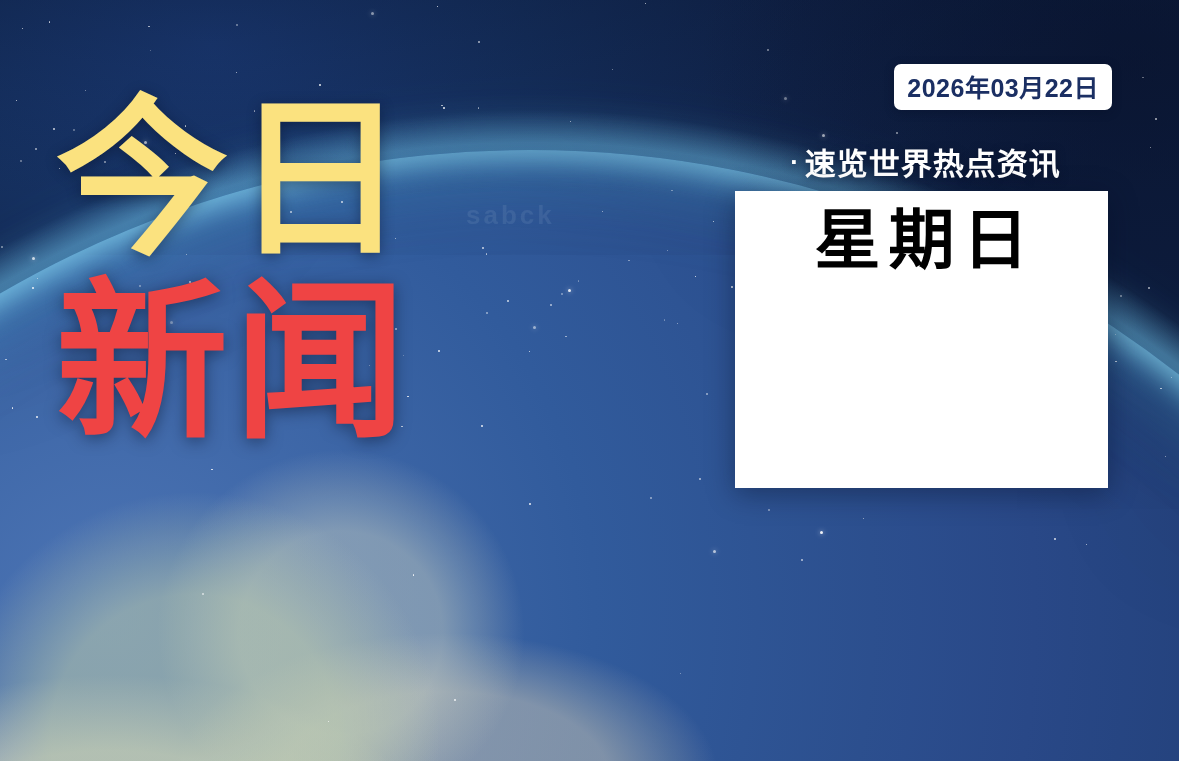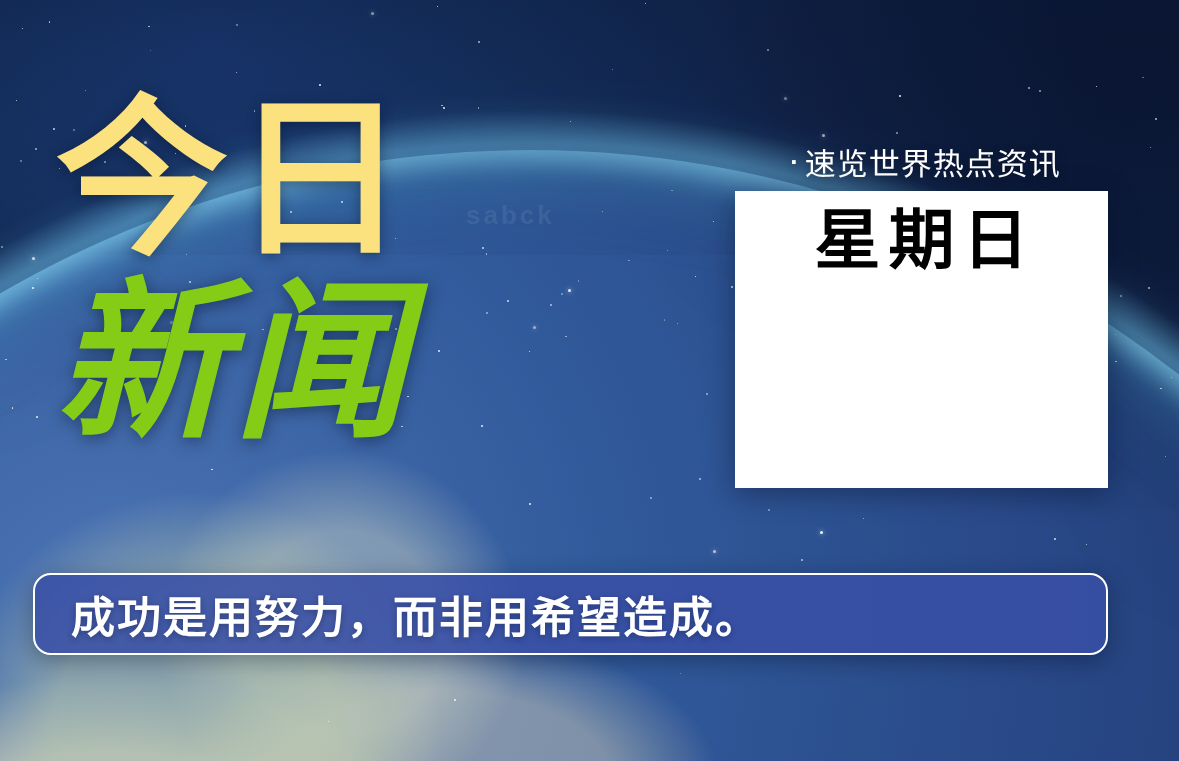--- a/index.html
+++ b/index.html
@@ -126,24 +126,23 @@
     font-weight: 700;
     letter-spacing: 6px;
     margin: 0;
     white-space: nowrap;
   }
   .title-jinri {
     color: #fbe27f;
     text-shadow: 0 3px 14px rgba(6,16,40,.45);
   }
   .title-xinwen {
-    color: #84cc16;
+    color: #ef4444;
     margin-top: 14px;
     text-shadow: 0 3px 16px rgba(6,16,40,.5);
-    font-style: italic;
   }
 
   
   .date-badge {
     position: absolute;
     right: 67px;
     top: 64px;
     background: #ffffff;
     color: #1b2f63;
     font-size: 25px;
@@ -178,21 +177,21 @@
     color: #ffffff;
     font-size: 26px;
     font-weight: 700;
     padding: 0 2px;
     position: relative;
     top: -4px;
   }
   .tagline-rest {
     color: #ffffff;
     font-size: 31px;
-    font-weight: 400;
+    font-weight: 700;
     letter-spacing: 1px;
   }
 
   
   .info-card {
     position: absolute;
     left: 735px;
     top: 191px;
     width: 373px;
     height: 297px;
@@ -407,27 +406,25 @@
       <div class="star" style="left: 162.1px; top: 162.6px; width: 3px; height: 3px; opacity: 0.37; box-shadow: rgba(255, 255, 255, 0.8) 0px 0px 5px;"></div>
     </div>
 
   <div class="watermark">sabck</div>
 
   <div class="title-block">
     <div class="title-line title-jinri">今日</div>
     <div class="title-line title-xinwen">新闻</div>
   </div>
 
+  <div class="date-badge">2026年03月22日</div>
 
   <div class="tagline">
     <span class="tagline-dot">·</span>
     <span class="tagline-rest">速览世界热点资讯</span>
   </div>
 
   <div class="info-card">
     <div class="card-weekday">星期日</div>
   </div>
 
-  <div class="quote-banner">
-    <div class="quote-text">成功是用努力，而非用希望造成。</div>
-  </div>
 
 </div>
 
 </body></html>

